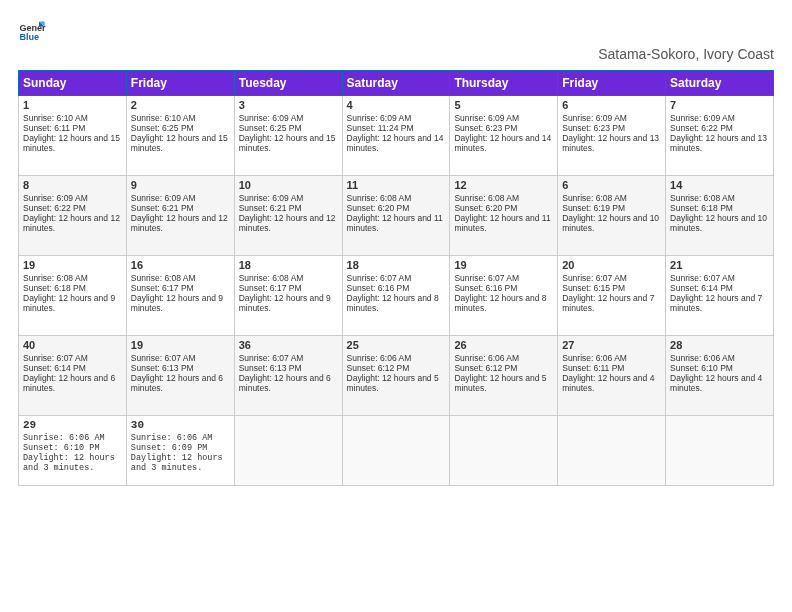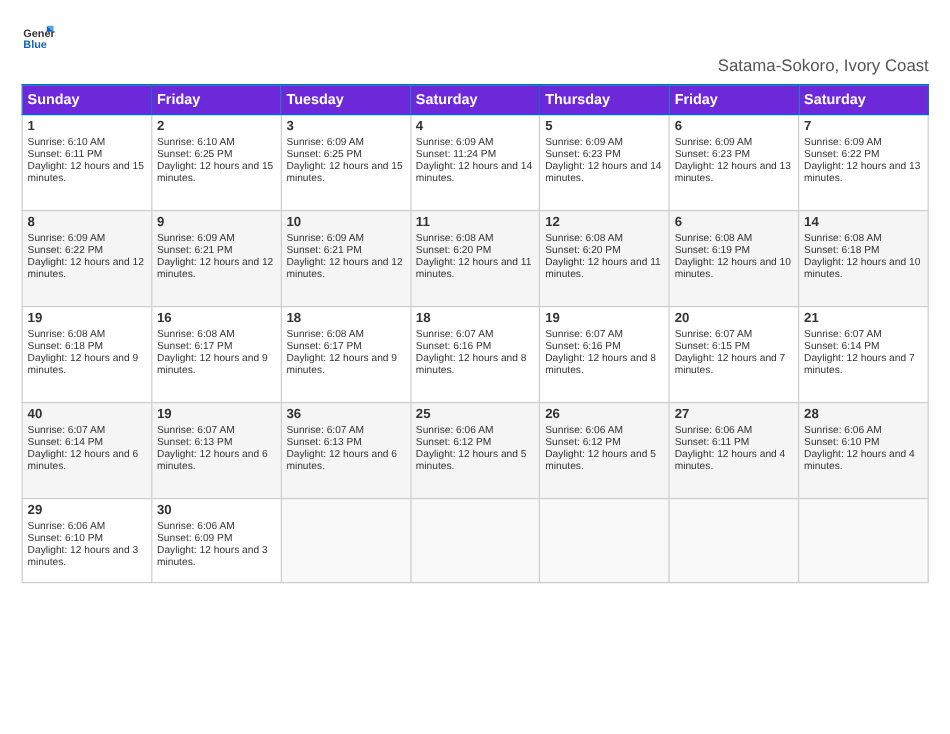--- a/index.html
+++ b/index.html
@@ -74,20 +74,21 @@
       font-size: 11px;
       font-weight: bold;
       display: block;
       margin-bottom: 2px;
     }
     .cell-empty {
       background: #f9f9f9 !important;
     }
     .last-row td {
       height: 70px;
+      font-family: Liberation Mono, monospace;
     }
   </style>
 </head>
 <body>
 
 <div class="page">
   <div class="header">
     <div class="logo">
       <svg class="logo-icon" viewBox="0 0 40 40">
         <text x="2" y="18" font-size="13" font-weight="bold" fill="#333">General</text>

